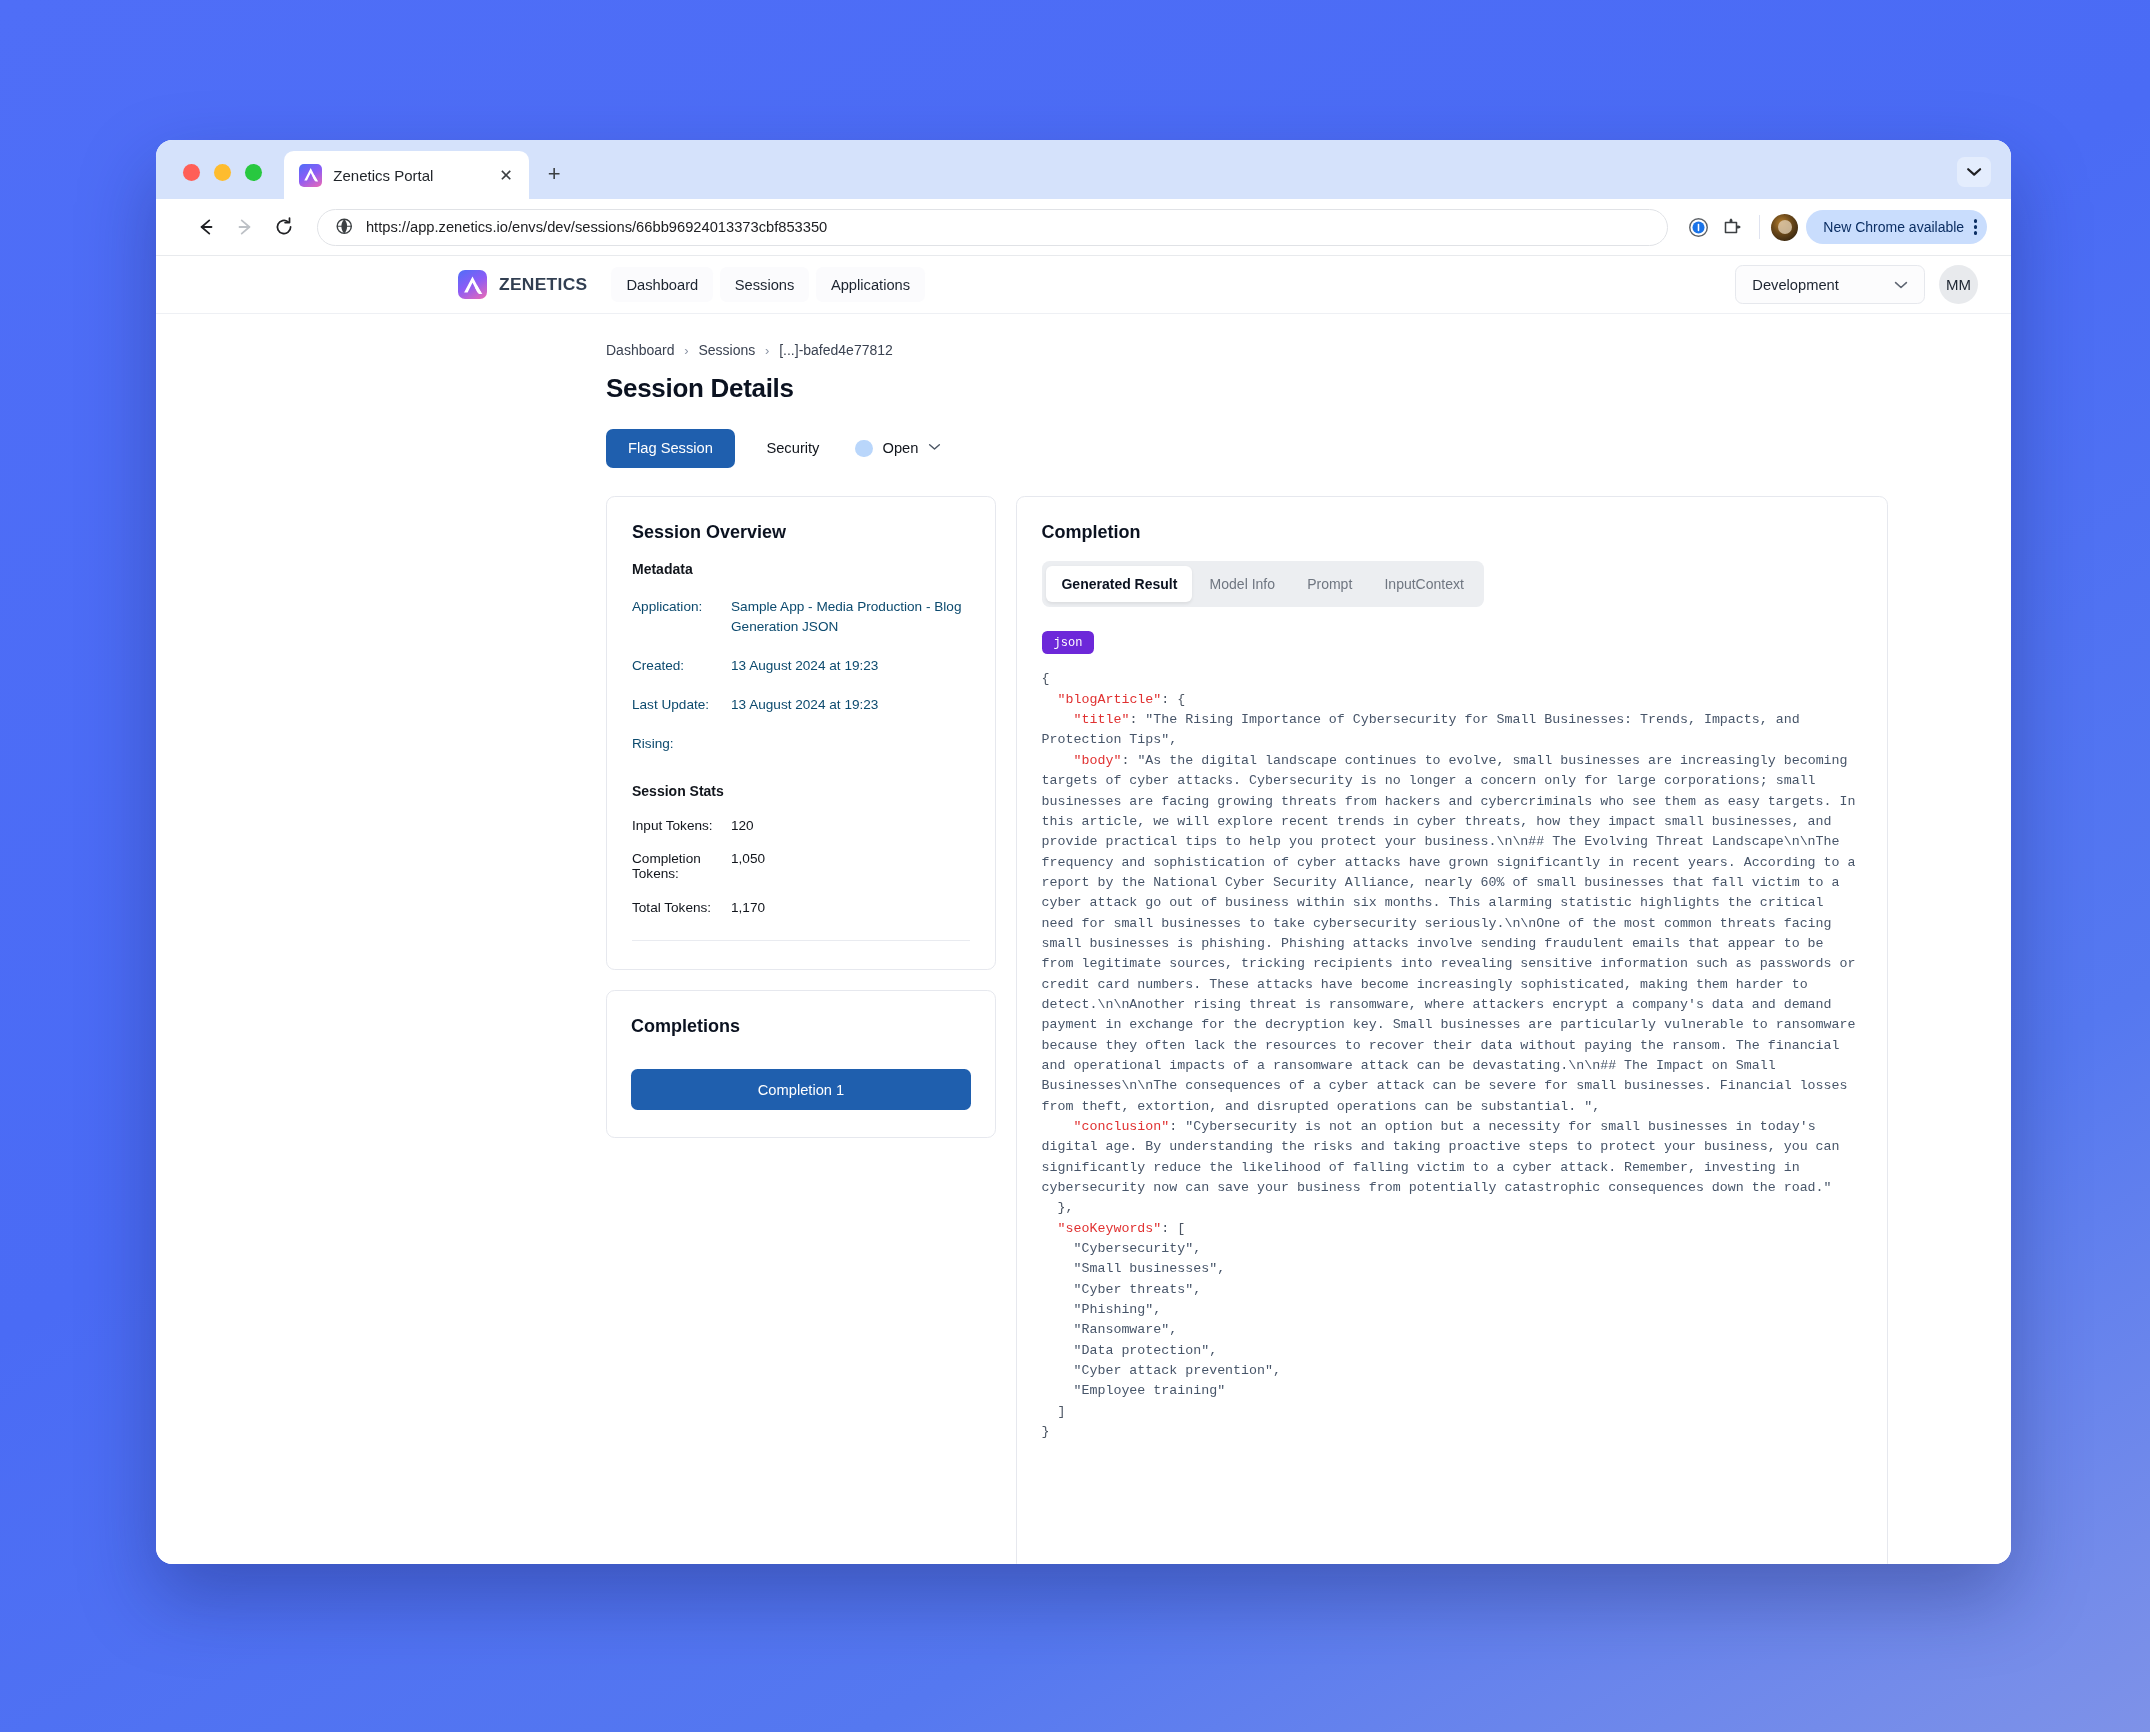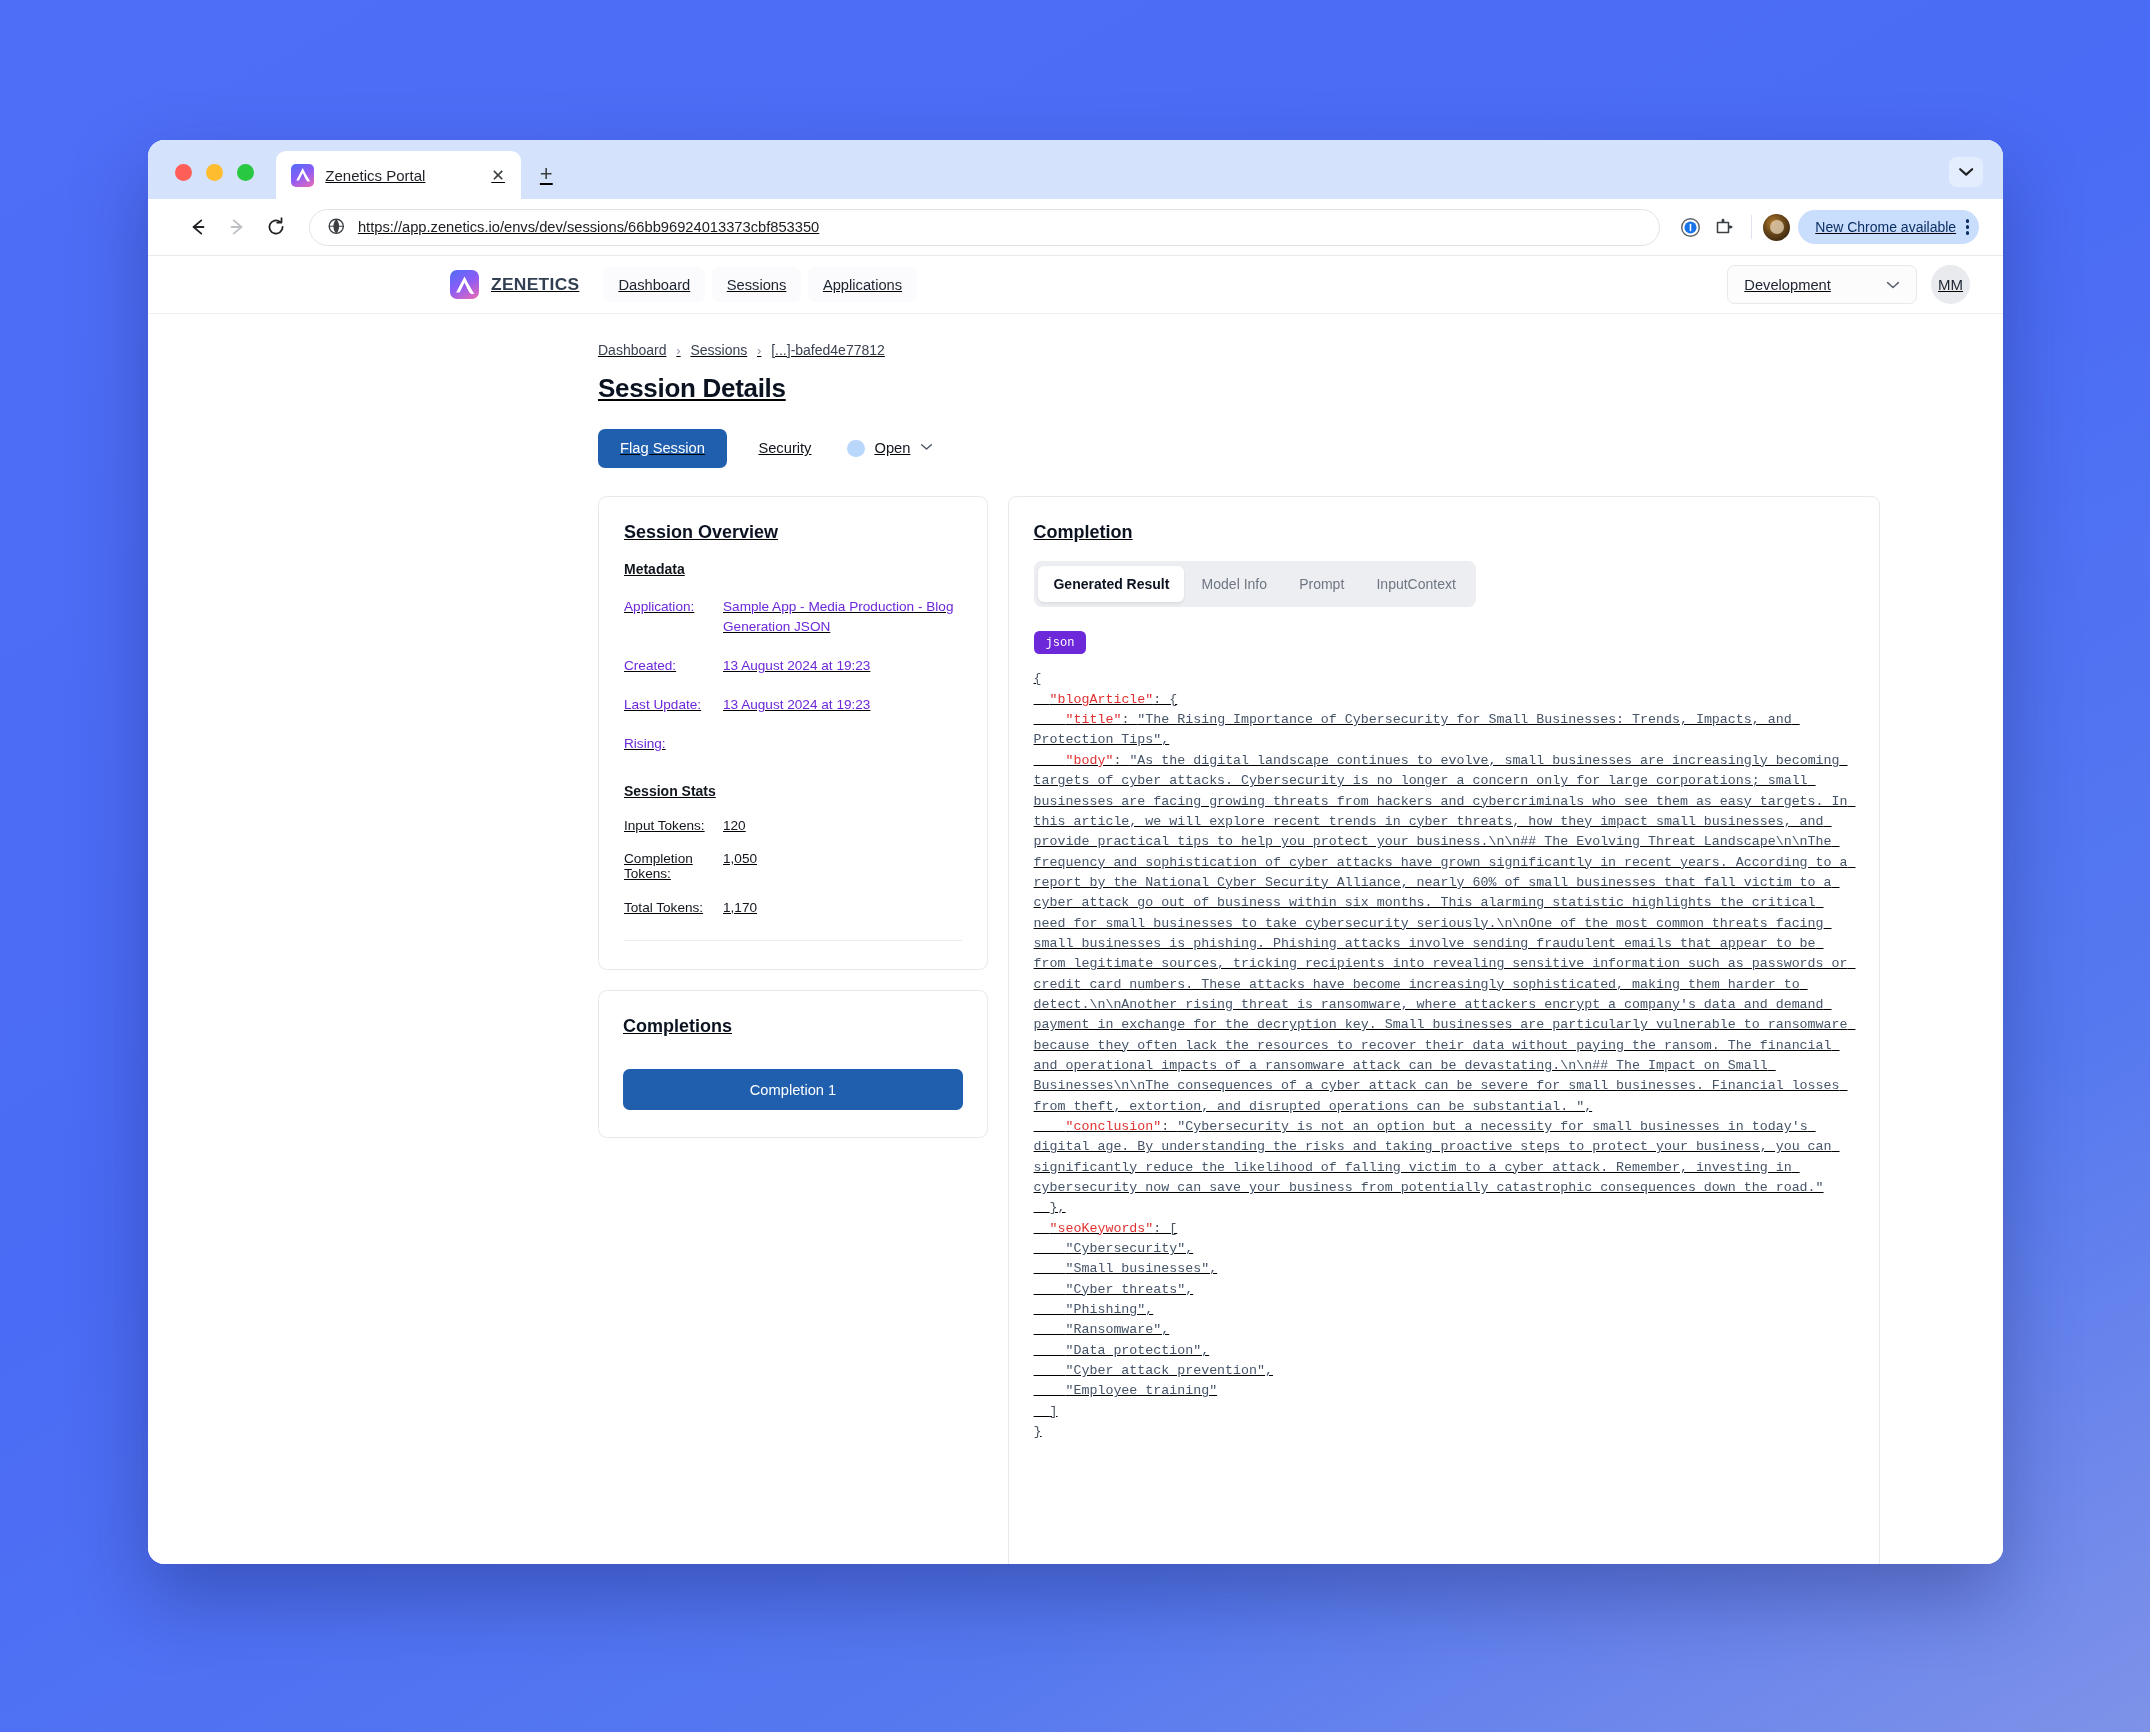--- a/index.html
+++ b/index.html
@@ -12,31 +12,30 @@
 
   body {
     font-family: "Liberation Sans", sans-serif;
     background: linear-gradient(150deg, #4f6ef7 0%, #4a6bf5 45%, #5578f0 75%, #7e92e8 100%);
     position: relative;
   }
 
   
   #browser-window {
     position: absolute;
-    left: 148px;
+    left: 156px;
     top: 140px;
     width: 1855px;
     height: 1424px;
     border-radius: 16.3px;
     background: #ffffff;
     box-shadow: 0 33px 76px rgba(20,30,90,0.35);
     overflow: hidden;
     display: flex;
     flex-direction: column;
-    text-decoration: underline;
   }
 
   
   #tab-strip {
     height: 59px;
     background: #d5e2fb;
     position: relative;
     display: flex;
     align-items: flex-end;
     padding-left: 27px;
@@ -214,21 +213,21 @@
   .card {
     border: 1.1px solid #e6e8ee;
     border-radius: 8.7px;
     background: #ffffff;
   }
   #left-col { width: 390px; flex: 0 0 auto; }
   #overview-card { padding: 25px 25px 28px 25px; }
   .card-title { font-size: 18px; font-weight: 700; color: #0b1220; }
   .sub-head { font-size: 14px; font-weight: 700; color: #11151c; margin-top: 18.5px; }
 
-  .meta-row { display: flex; margin-top: 19.6px; font-size: 13.6px; color: #6d28d9; line-height: 1.45; }
+  .meta-row { display: flex; margin-top: 19.6px; font-size: 13.6px; color: #0c4a6e; line-height: 1.45; }
   .meta-row .k { width: 99px; flex: 0 0 auto; }
   .meta-row .v { flex: 1; }
 
   .divider { height: 1.1px; background: #e9ebf0; margin-top: 25px; }
 
   .stat-row { display: flex; margin-top: 18.5px; font-size: 13.6px; color: #11151c; }
   .stat-row .k { width: 99px; flex: 0 0 auto; }
   .stat-row .v { flex: 1; }
 
   #completions-card { margin-top: 20.6px; padding: 25px 24px 27px 24px; }

